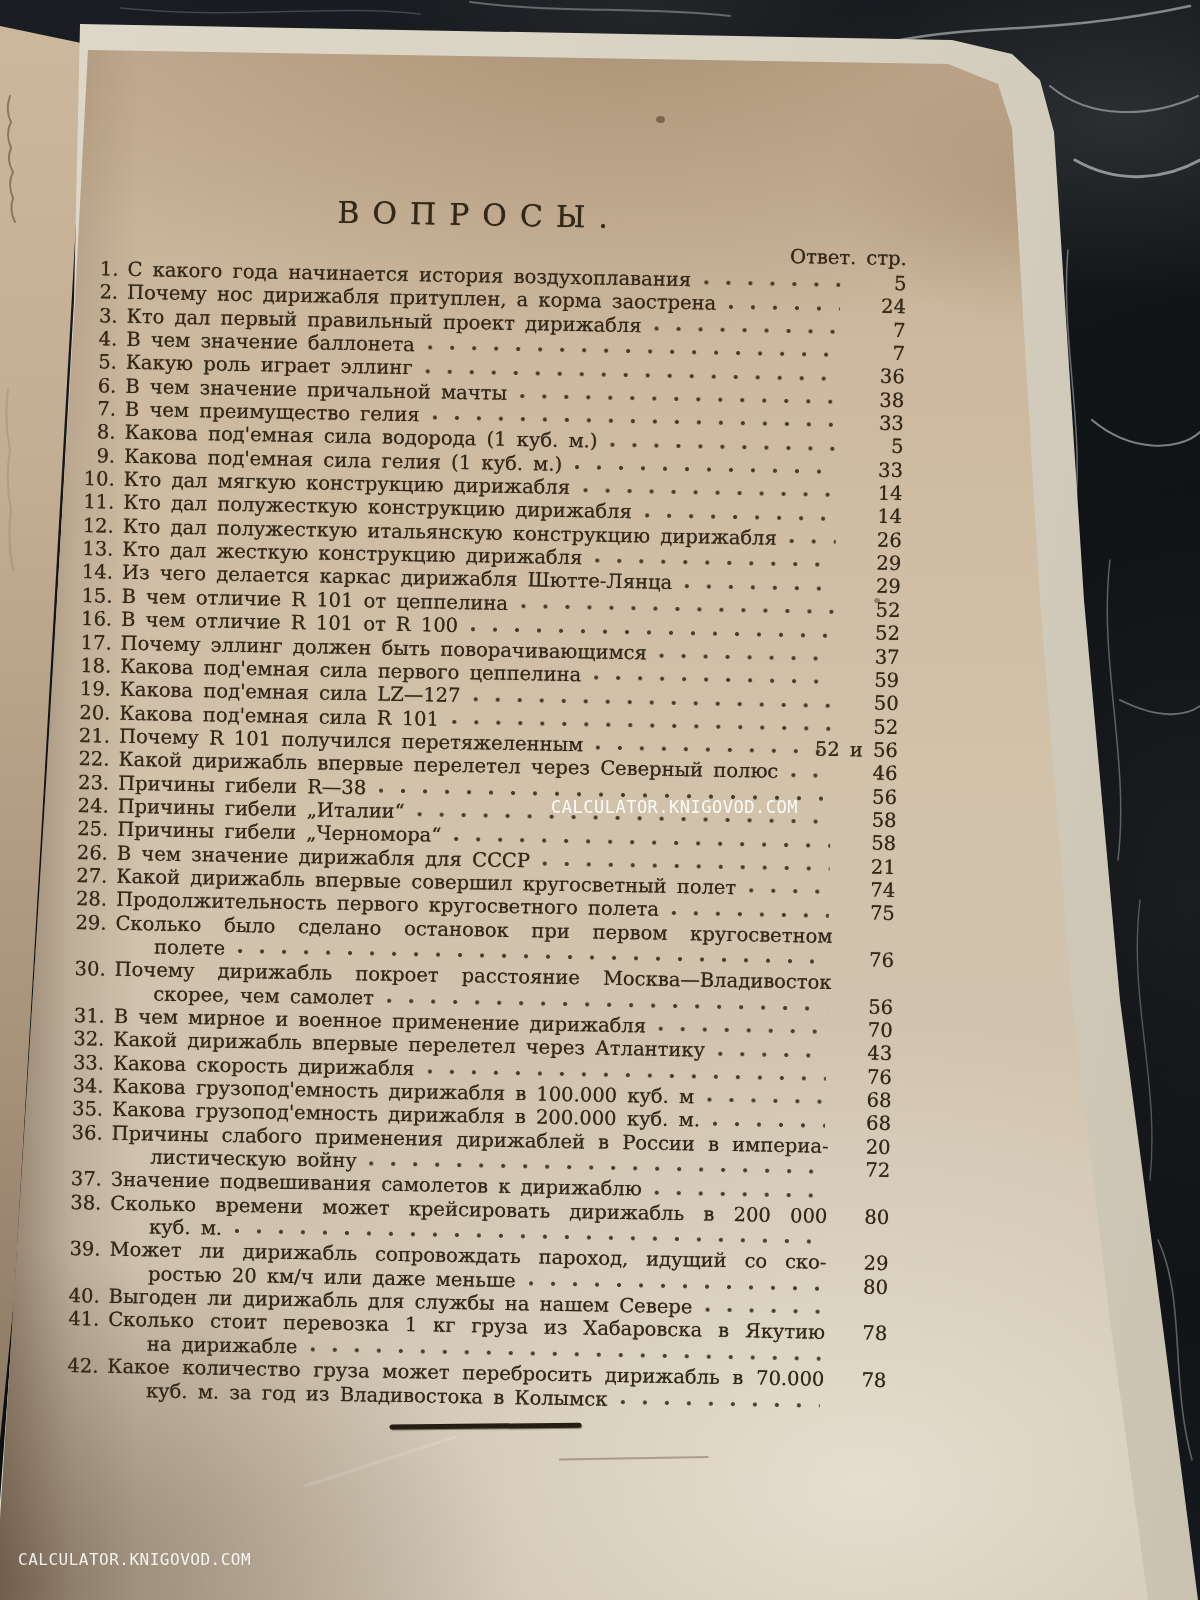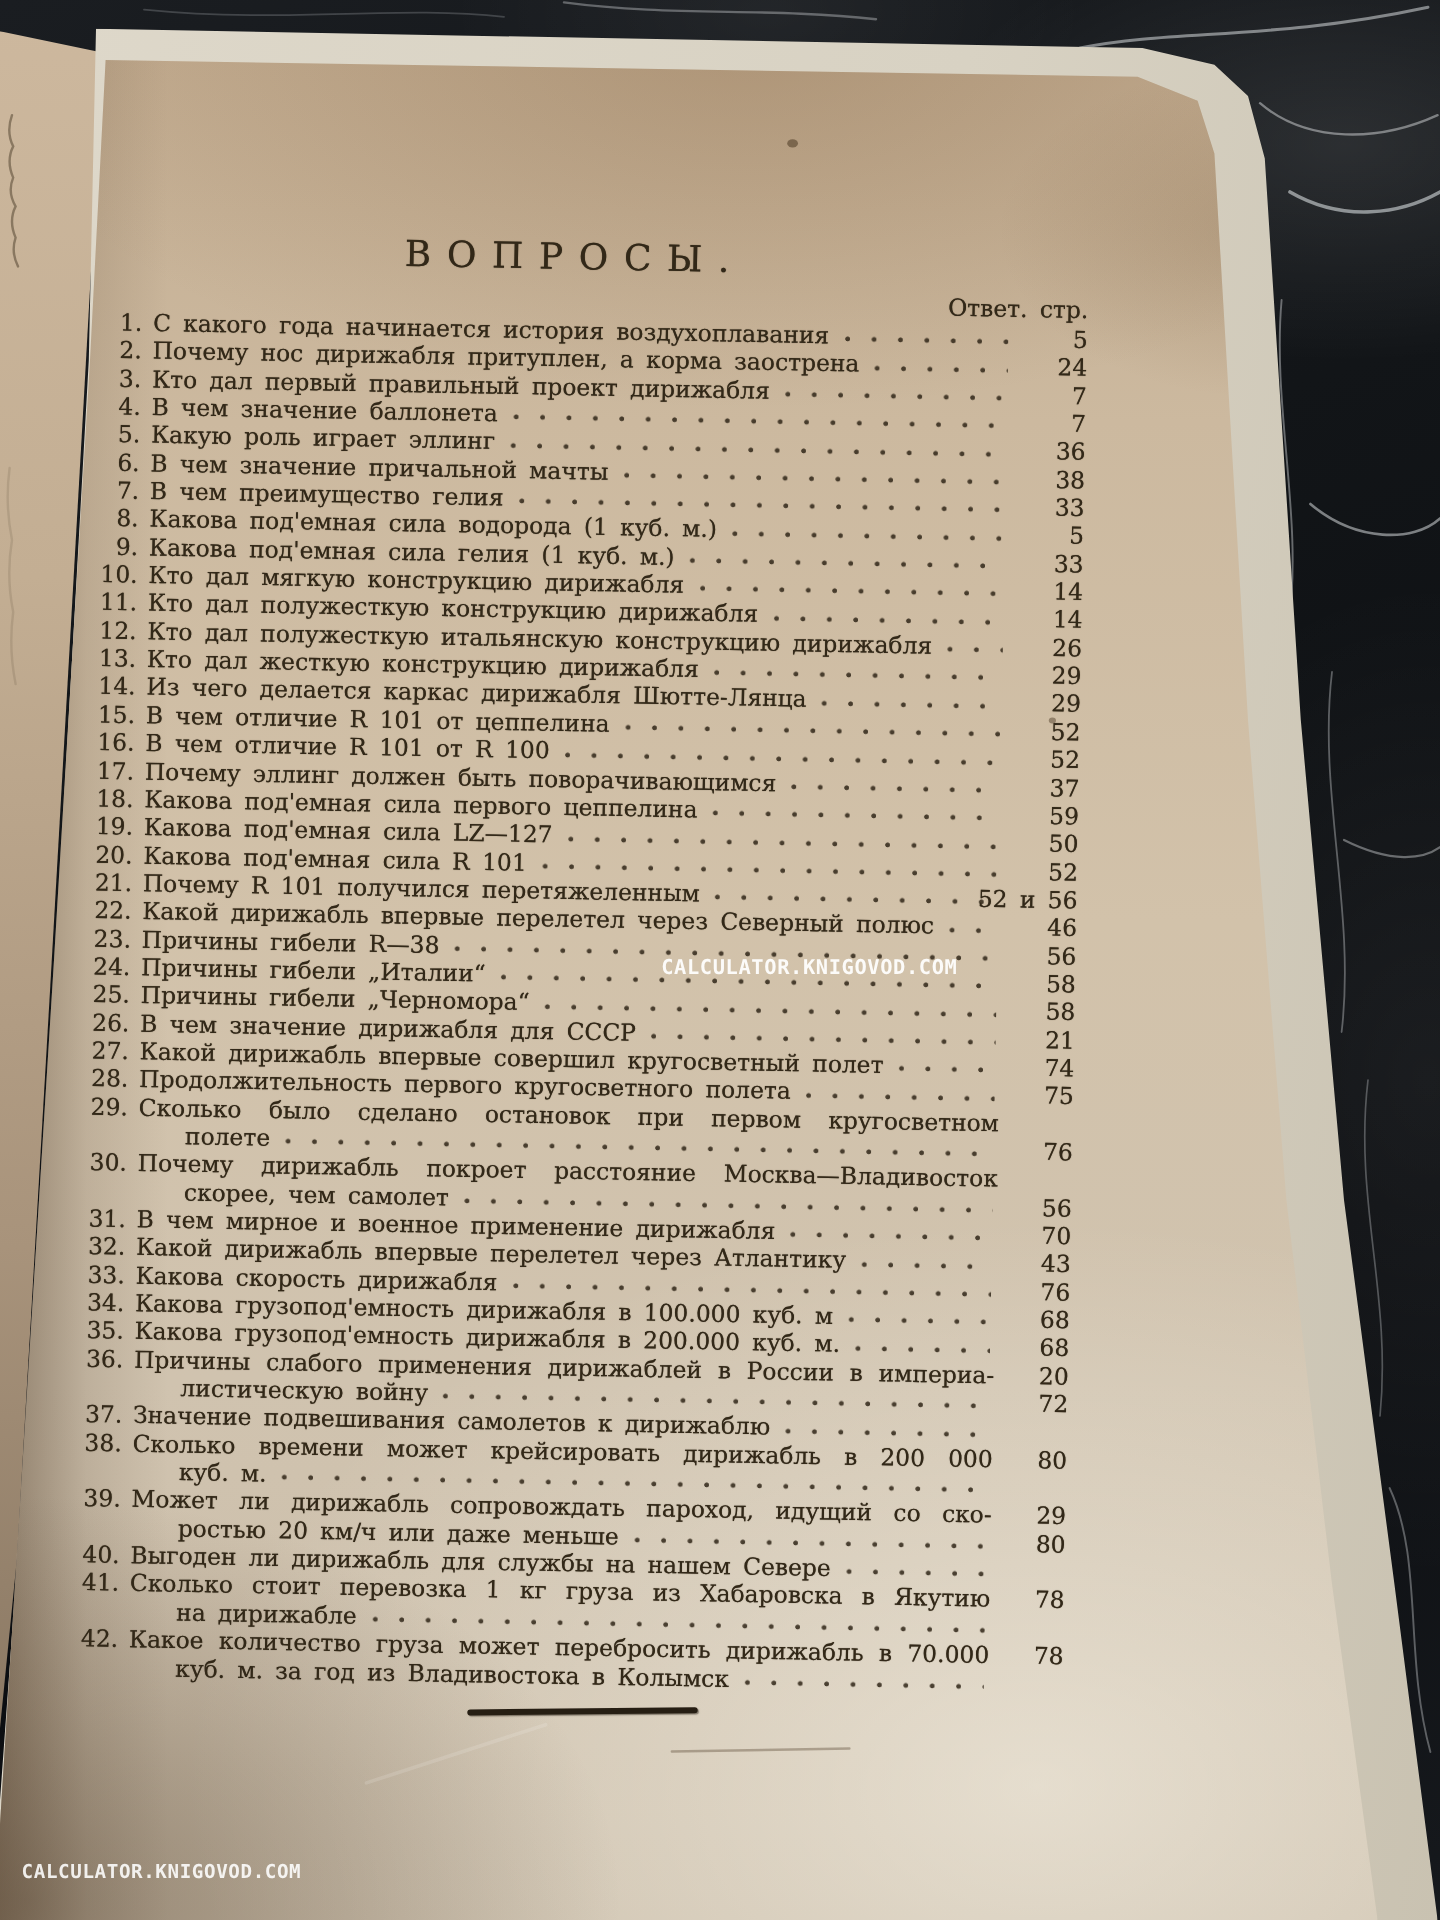--- a/index.html
+++ b/index.html
@@ -66,21 +66,21 @@
     text-align:justify;text-align-last:justify;margin-right:6px;}
 
   .end-rule{width:192px;height:5px;background:#261e13;border-radius:3px;
     margin:15px 0 0 330px;transform:rotate(-1.6deg);
     box-shadow:1px 1px 1px rgba(38,30,19,.5);}
   .end-smudge{width:150px;height:2px;background:rgba(92,76,54,.4);border-radius:2px;
     margin:26px 0 0 500px;transform:rotate(-2deg);}
 
   
   .wm{position:absolute;z-index:9;font-family:"DejaVu Sans Mono","Liberation Mono",monospace;
-    color:rgba(255,255,255,.93);letter-spacing:.5px;font-weight:bold;}
+    color:rgba(255,255,255,.93);letter-spacing:.5px;font-weight:normal;}
   .wm-center{left:551px;top:797px;font-size:17px;}
   .wm-bottom{left:18px;top:1550px;font-size:16px;color:rgba(255,255,255,.88);}
 
   
   .blemish{position:absolute;z-index:7;border-radius:50%;pointer-events:none;}
 </style>
 </head>
 <body>
 
 <div class="marble"></div>

